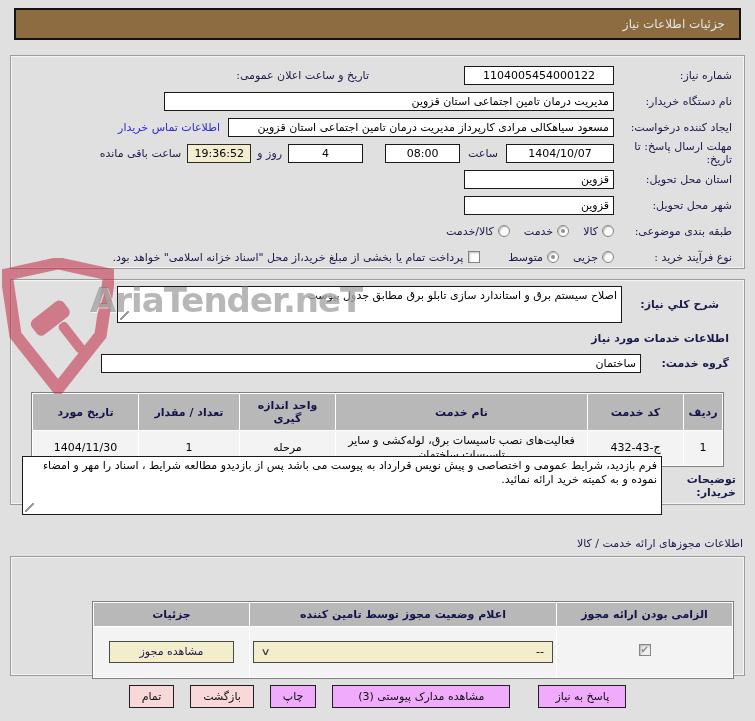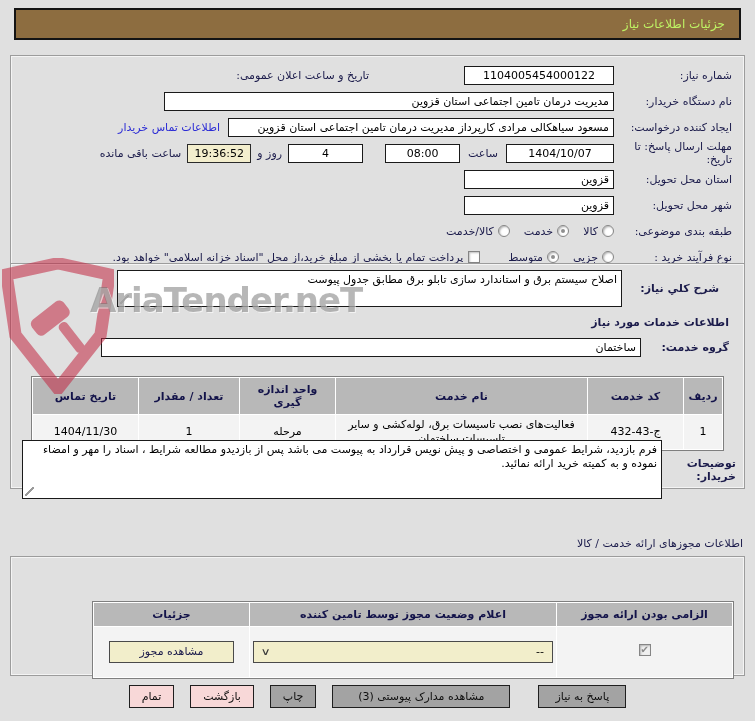--- a/index.html
+++ b/index.html
@@ -8,31 +8,31 @@
     background:#e0e0e0;
     font-family:"DejaVu Sans", sans-serif;
     font-size:11px;
     color:#1b1b4b;
     direction:rtl;
     position:relative;
     overflow:hidden;
   }
   .title-bar {
     position:absolute; top:8px; right:14px; left:14px; height:32px;
-    background:#8d6d40; border:2px solid #141414; color:#bef264;
+    background:#8d6d40; border:2px solid #141414; color:#e5e5e5;
     display:flex; align-items:center; padding:0 14px; font-size:12px;
   }
   .groupbox {
     position:absolute; right:10px; left:10px;
     border:1px solid #9c9c9c;
     box-shadow: inset 1px 1px 0 #f4f4f4, inset -1px -1px 0 #f4f4f4;
     background:#e0e0e0;
   }
   .gb1 { top:55px;  height:214px; padding-top:6px; }
-  .gb2 { top:263px; height:226px; }
+  .gb2 { top:279px; height:226px; }
   .gb3 { top:556px; height:120px; }
   .frow { display:flex; align-items:center; height:26px; padding-right:12px; }
   .lbl { color:#1b1b4b; line-height:13px; }
   .w118 { width:118px; flex:0 0 118px; }
   .bold { font-weight:bold; }
   .ibox {
     background:#ffffff; border:1px solid #1a1a1a; height:19px;
     display:flex; align-items:center; padding:0 4px; color:#000;
     overflow:hidden; white-space:nowrap;
   }
@@ -94,21 +94,21 @@
     display:flex; align-items:center; justify-content:center; margin:11px auto; color:#1b1b4b;
   }
   .footer {
     position:absolute; top:685px; right:0; left:0;
     display:flex; justify-content:center; align-items:center; gap:16px;
   }
   .fbtn {
     height:23px; border:1px solid #1f1f1f; display:flex; align-items:center;
     justify-content:center; padding:0 12px; color:#101010; white-space:nowrap;
   }
-  .fbtn.green { background:#a3a3a3; }
+  .fbtn.green { background:#f0abfc; }
   .fbtn.pink  { background:#f8d8d8; }
   .fbtn.respond { min-width:88px; margin-left:12px; }
   .fbtn.docs { min-width:178px; }
   .watermark { position:absolute; top:258px; right:0; left:0; height:140px; pointer-events:none; z-index:60; }
   .wm-text {
     position:absolute; left:90px; top:22px; direction:ltr;
     font-size:34px; font-weight:bold; letter-spacing:-1px;
     color:rgba(112,112,112,0.5); text-shadow:1px 1px 0 rgba(255,255,255,0.6);
     font-family:"DejaVu Sans", sans-serif;
   }
@@ -205,21 +205,21 @@
         <col style="width:100px">
         <col style="width:105px">
     </colgroup>
     <tbody>
         <tr>
       <th>ردیف</th>
       <th>کد خدمت</th>
       <th>نام خدمت</th>
       <th>واحد اندازه گیری</th>
       <th>تعداد / مقدار</th>
-      <th>تاریخ تماس</th>
+      <th>تاریخ مورد</th>
     </tr>
     <tr>
       <td>1</td>
       <td>ج-43-432</td>
       <td>فعالیت‌های نصب تاسیسات برق، لوله‌کشی و سایر تاسیسات ساختمان</td>
       <td>مرحله</td>
       <td>1</td>
       <td>1404/11/30</td>
     </tr>
   </tbody>

